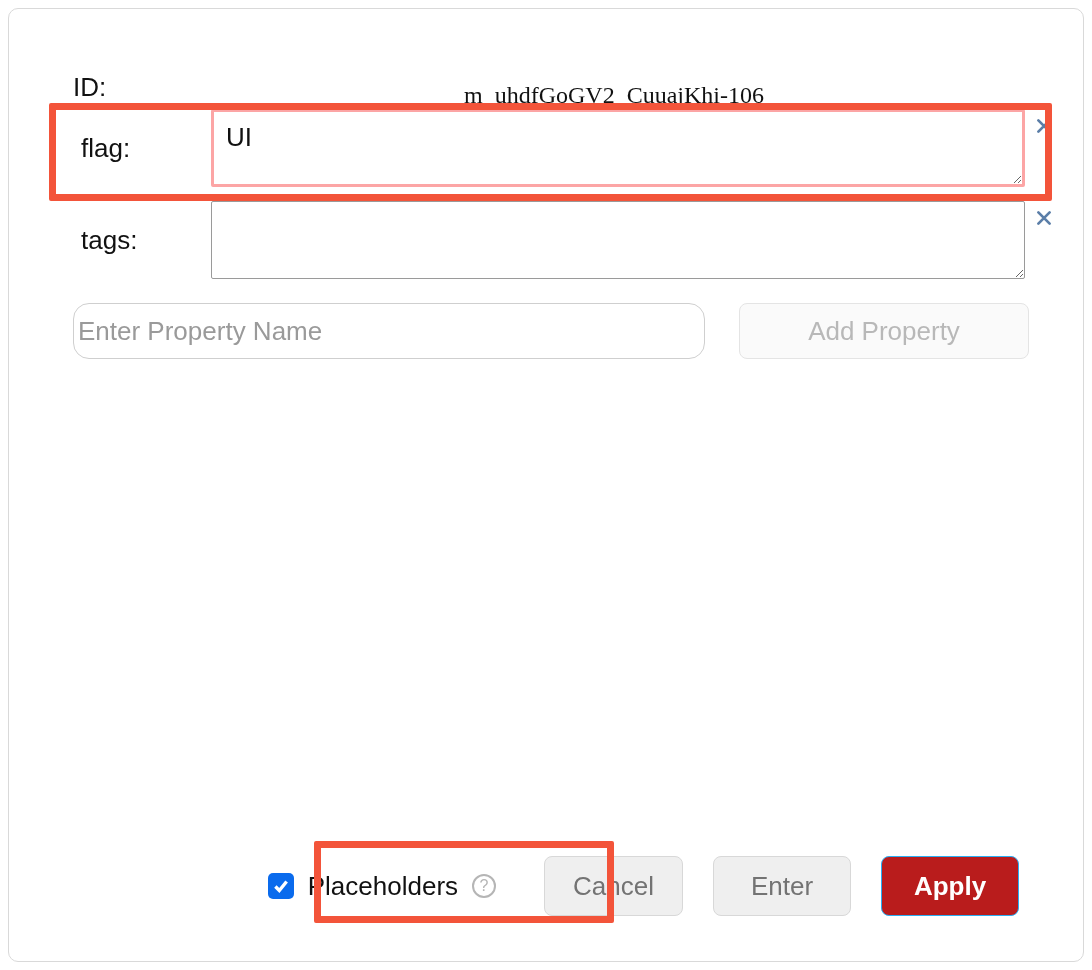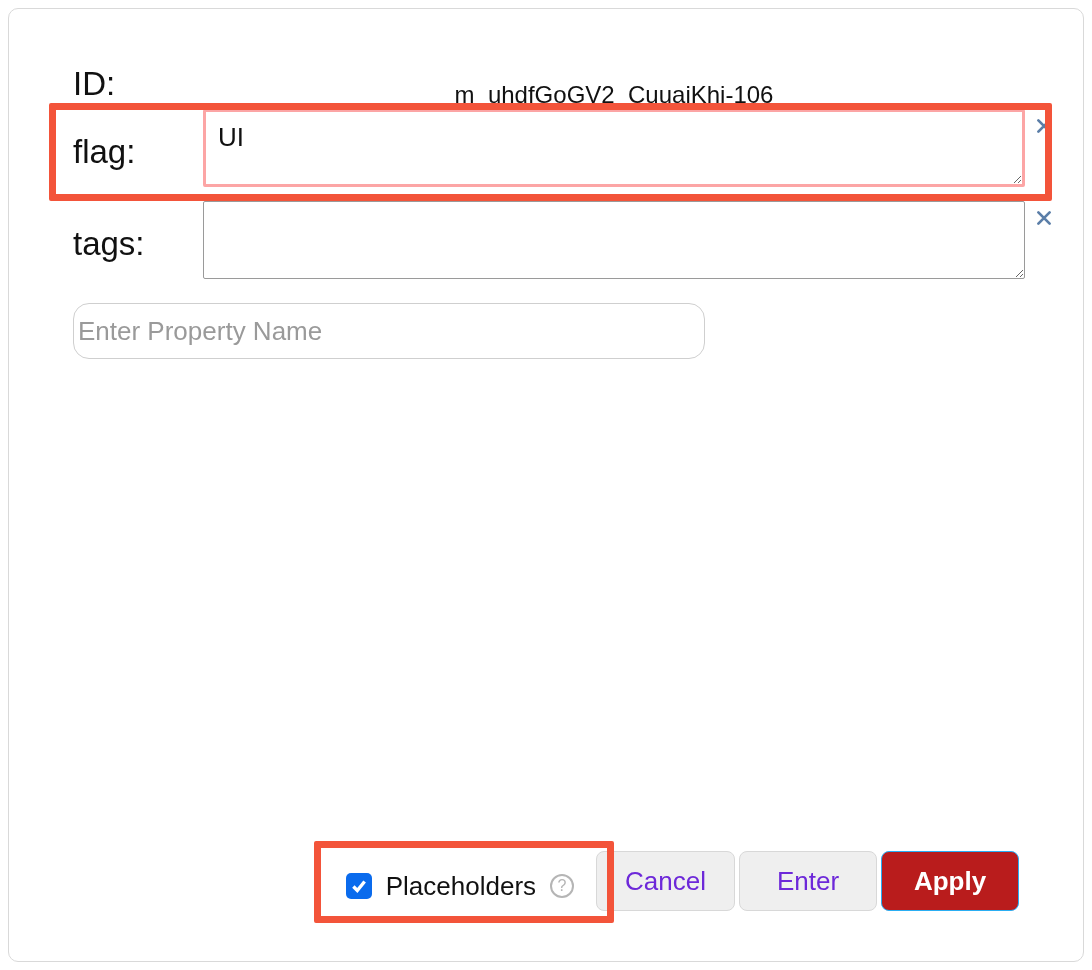--- a/index.html
+++ b/index.html
@@ -24,21 +24,21 @@
   }
   .form-area { flex: 0 0 auto; }
   .row {
     display: flex;
     align-items: center;
     margin-bottom: 8px;
     position: relative;
   }
   .row-label {
     width: 136px;
-    font-size: 33px;
+    font-size: 26px;
     color: #111;
     flex: 0 0 auto;
     padding-left: 6px;
   }
   .row-value-static {
     flex: 1;
     font-size: 24px;
     color: #111;
     text-align: center;
   }
@@ -104,22 +104,23 @@
     border: 1px solid #e4e4e4;
     border-radius: 8px;
     background: #fafafa;
     font-size: 26px;
     color: #b8b8b8;
     cursor: default;
   }
   .spacer { flex: 1; }
   .footer {
     display: flex;
+    align-items: center;
     justify-content: flex-end;
-    gap: 4px;
+    gap: 30px;
     padding-right: 6px;
     position: relative;
     height: 70px;
   }
   .placeholders-wrap {
     display: flex;
     align-items: center;
     gap: 14px;
     padding: 8px 18px;
     position: relative;
@@ -152,33 +153,33 @@
     flex: 0 0 auto;
   }
   .btn {
     height: 60px;
     padding: 0 28px;
     border-radius: 8px;
     font-size: 26px;
     cursor: pointer;
     border: 1px solid #d8d8d8;
     background: #efefef;
-    color: #6d28d9;
+    color: #737373;
     min-width: 138px;
   }
   .btn.primary {
     background: #b91c1c;
     border-color: #2aaef3;
     color: #fff;
     font-weight: 600;
   }
-  .row-textarea { align-items: flex-start; }
+  .row-textarea { align-items: flex-start; margin-left: 8px; }
   .row-textarea .row-label { padding-top: 24px; }
   .id-row { margin-bottom: 0; height: 32px; align-items: flex-end; }
-  .id-row .row-value-static { position: relative; top: 6px; }
+  .id-row .row-value-static { position: relative; top: 6px; font-family: Liberation Serif, serif; }
 </style>
 </head>
 <body>
 
 <div class="dialog">
 
   <div class="form-area">
 
     <div class="row id-row">
       <div class="row-label">ID:</div>
@@ -204,20 +205,21 @@
         <span class="clear-x">
           <svg viewBox="0 0 16 16">
               <path d="M3 3 L13 13 M13 3 L3 13" stroke="currentColor" stroke-width="2.4" stroke-linecap="round"></path>
             </svg>
         </span>
       </div>
     </div>
 
     <div class="add-prop-row">
       <input class="prop-name-input" type="text" placeholder="Enter Property Name" style="">
+      <button class="add-prop-btn" disabled="">Add Property</button>
     </div>
 
   </div>
 
   <div class="highlight-box hl-flag"></div>
 
   <div class="spacer"></div>
 
   <div class="footer">
     <div class="placeholders-wrap">

